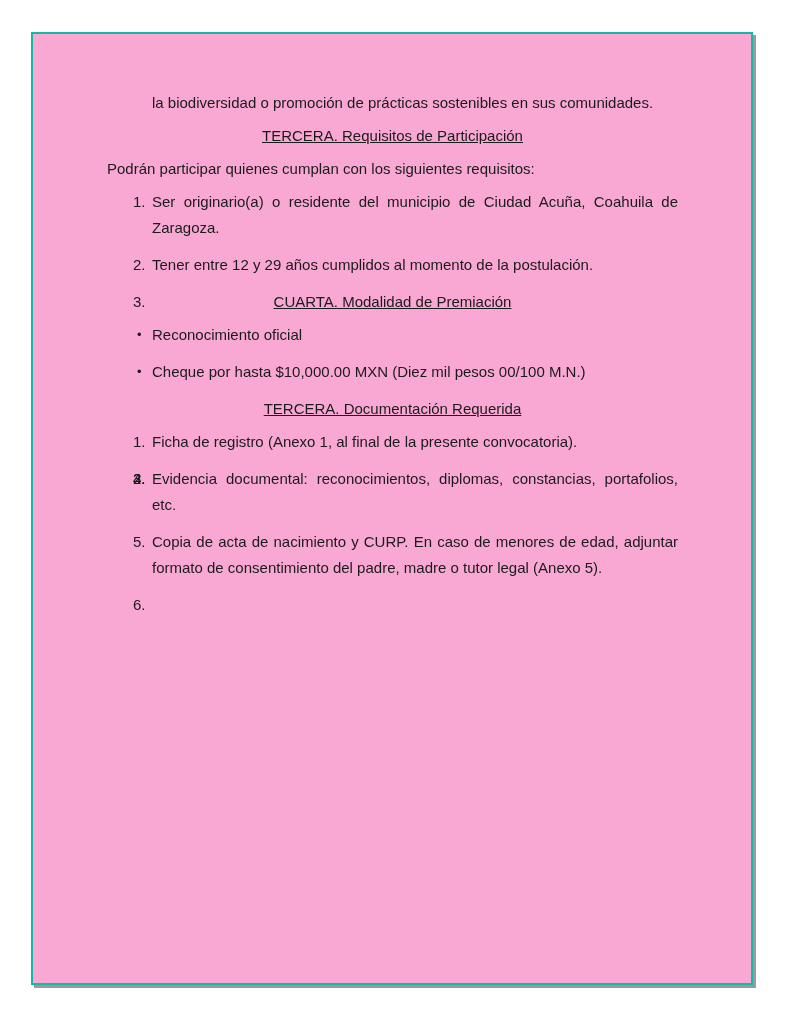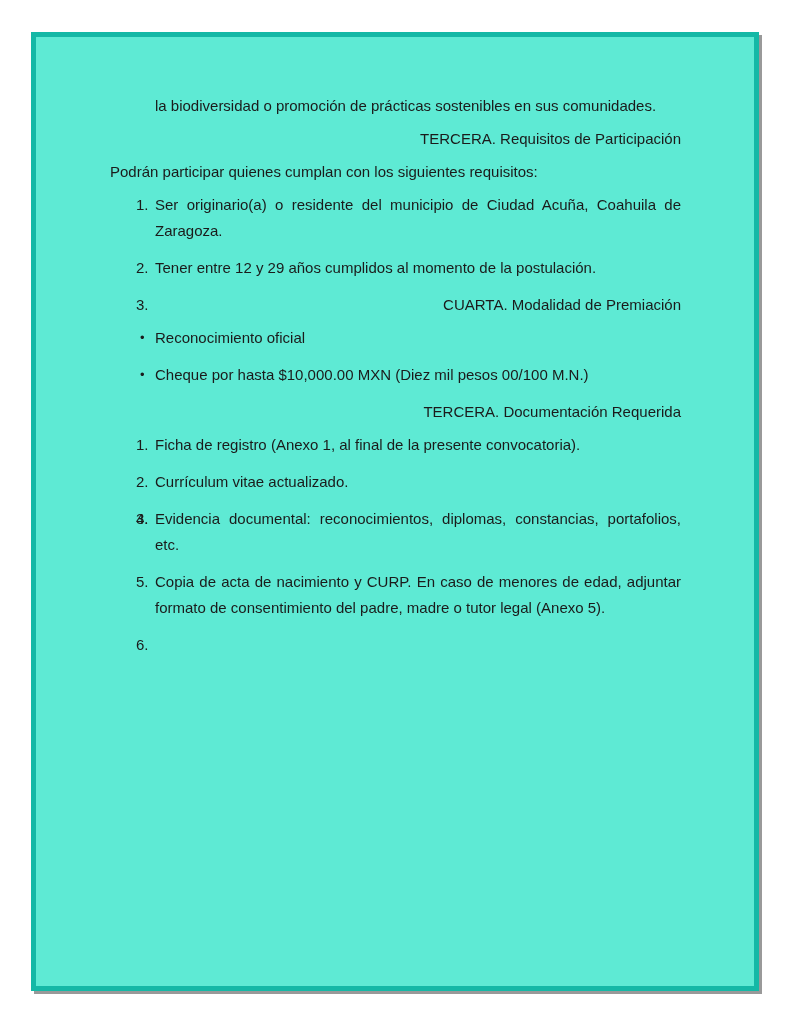--- a/index.html
+++ b/index.html
@@ -9,22 +9,22 @@
     height: 1024px;
     background: #ffffff;
     overflow: hidden;
   }
   .page-frame {
     position: absolute;
     left: 31px;
     top: 32px;
     width: 718px;
     height: 949px;
-    border: 5px solid #14b8a6;
-    background: #5eead4;
+    border: 2px solid #14b8a6;
+    background: #f9a8d4;
     box-shadow: 3px 3px 0 rgba(70,70,70,0.55);
     box-sizing: content-box;
   }
   .document-content {
     position: absolute;
     left: 74px;
     top: 56px;
     width: 571px;
     font-family: "Liberation Sans", "DejaVu Sans", sans-serif;
     font-size: 15px;
@@ -35,21 +35,22 @@
     margin: 0 0 7px 0;
   }
   .continuation {
     margin-left: 45px !important;
     text-align: justify;
   }
   .paragraph {
     text-align: justify;
   }
   .heading {
-    text-align: right;
+    text-align: center;
+    text-decoration: underline;
   }
   .italic-paragraph {
     font-style: italic;
     text-align: justify;
   }
   .ordered-list, .bullet-list {
     margin: 0 0 7px 0;
   }
   .list-item {
     position: relative;
@@ -82,20 +83,20 @@
         <div class="list-item"><span class="marker">3.</span></div>
       </div>
       <p class="heading">CUARTA. Modalidad de Premiación</p>
       <div class="bullet-list">
         <div class="list-item"><span class="marker">•</span><span class="text">Reconocimiento oficial</span></div>
         <div class="list-item"><span class="marker">•</span><span class="text">Cheque por hasta $10,000.00 MXN (Diez mil pesos 00/100 M.N.)</span></div>
       </div>
       <p class="heading">TERCERA. Documentación Requerida</p>
       <div class="ordered-list">
         <div class="list-item"><span class="marker">1.</span><span class="text">Ficha de registro (Anexo 1, al final de la presente convocatoria).</span></div>
-        <div class="list-item"><span class="marker">2.</span><span class="text">Currículum vitae actualizado.</span></div>
+        <div class="list-item"><span class="marker">2.</span></div>
         <div class="list-item"><span class="marker">3.</span></div>
         <div class="list-item"><span class="marker">4.</span><span class="text">Evidencia documental: reconocimientos, diplomas, constancias, portafolios, etc.</span></div>
         <div class="list-item"><span class="marker">5.</span><span class="text">Copia de acta de nacimiento y CURP. En caso de menores de edad, adjuntar formato de consentimiento del padre, madre o tutor legal (Anexo 5).</span></div>
         <div class="list-item"><span class="marker">6.</span></div>
       </div>
     </div>
 </div>
 
 </body></html>

